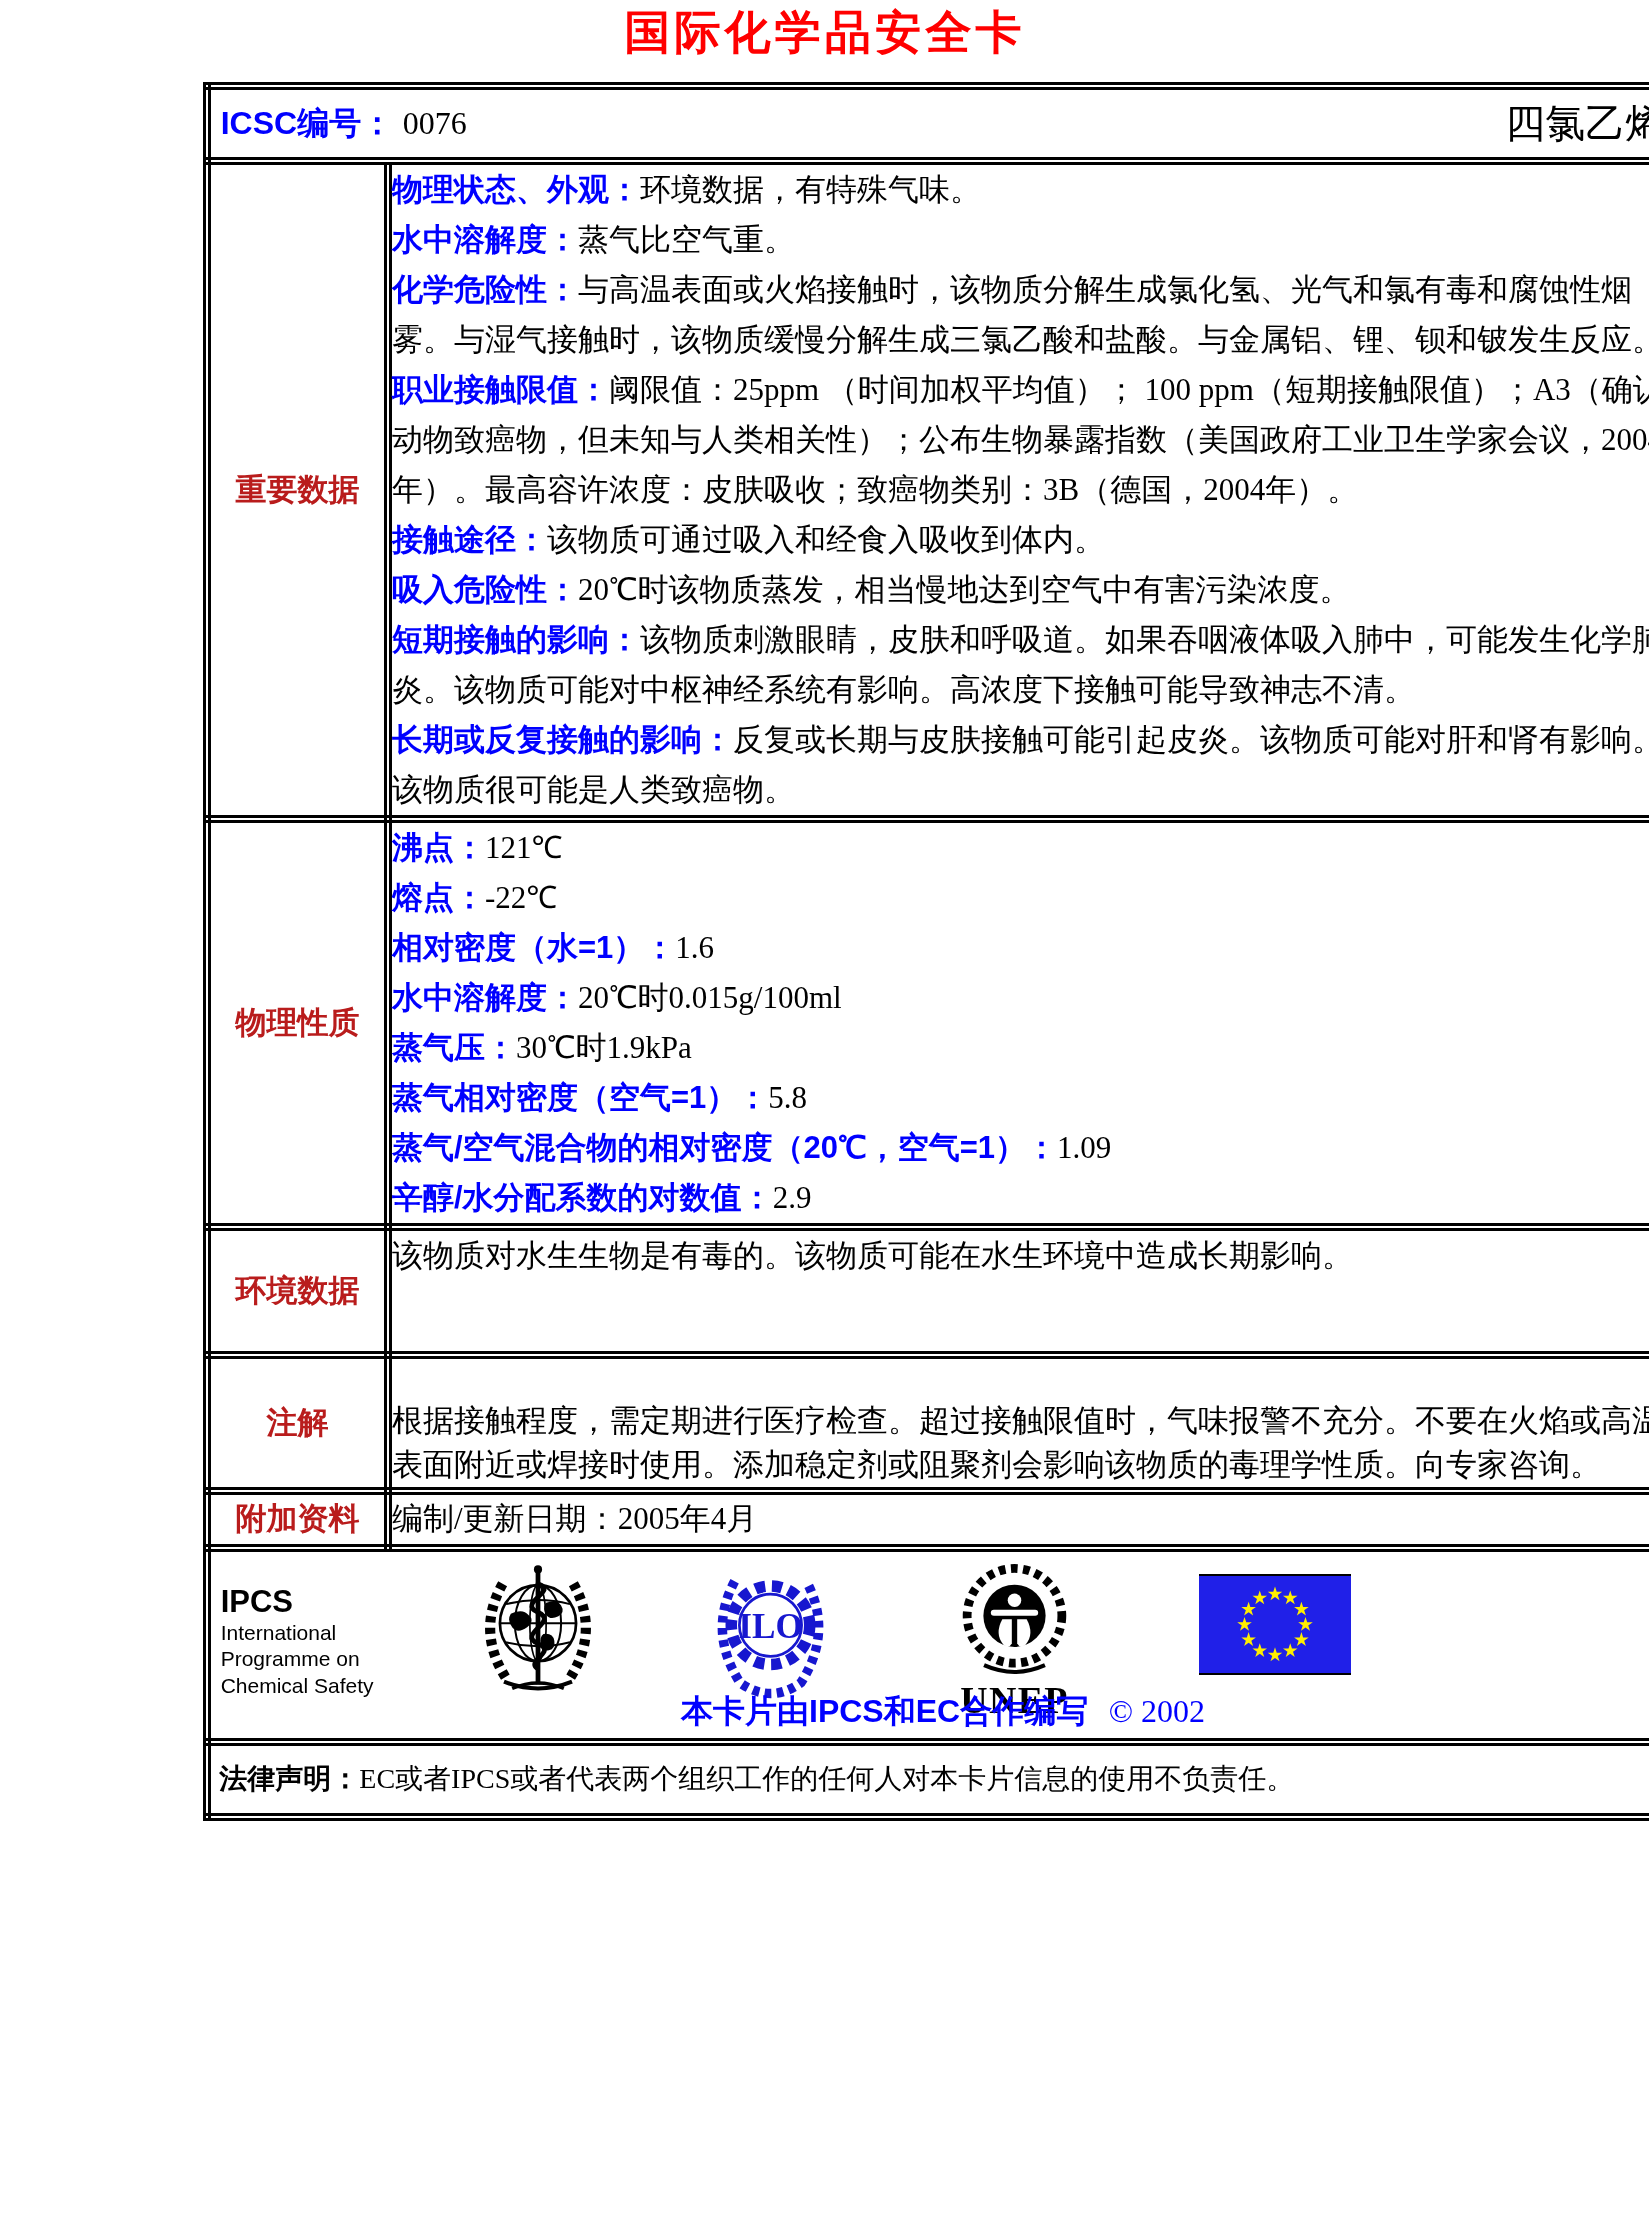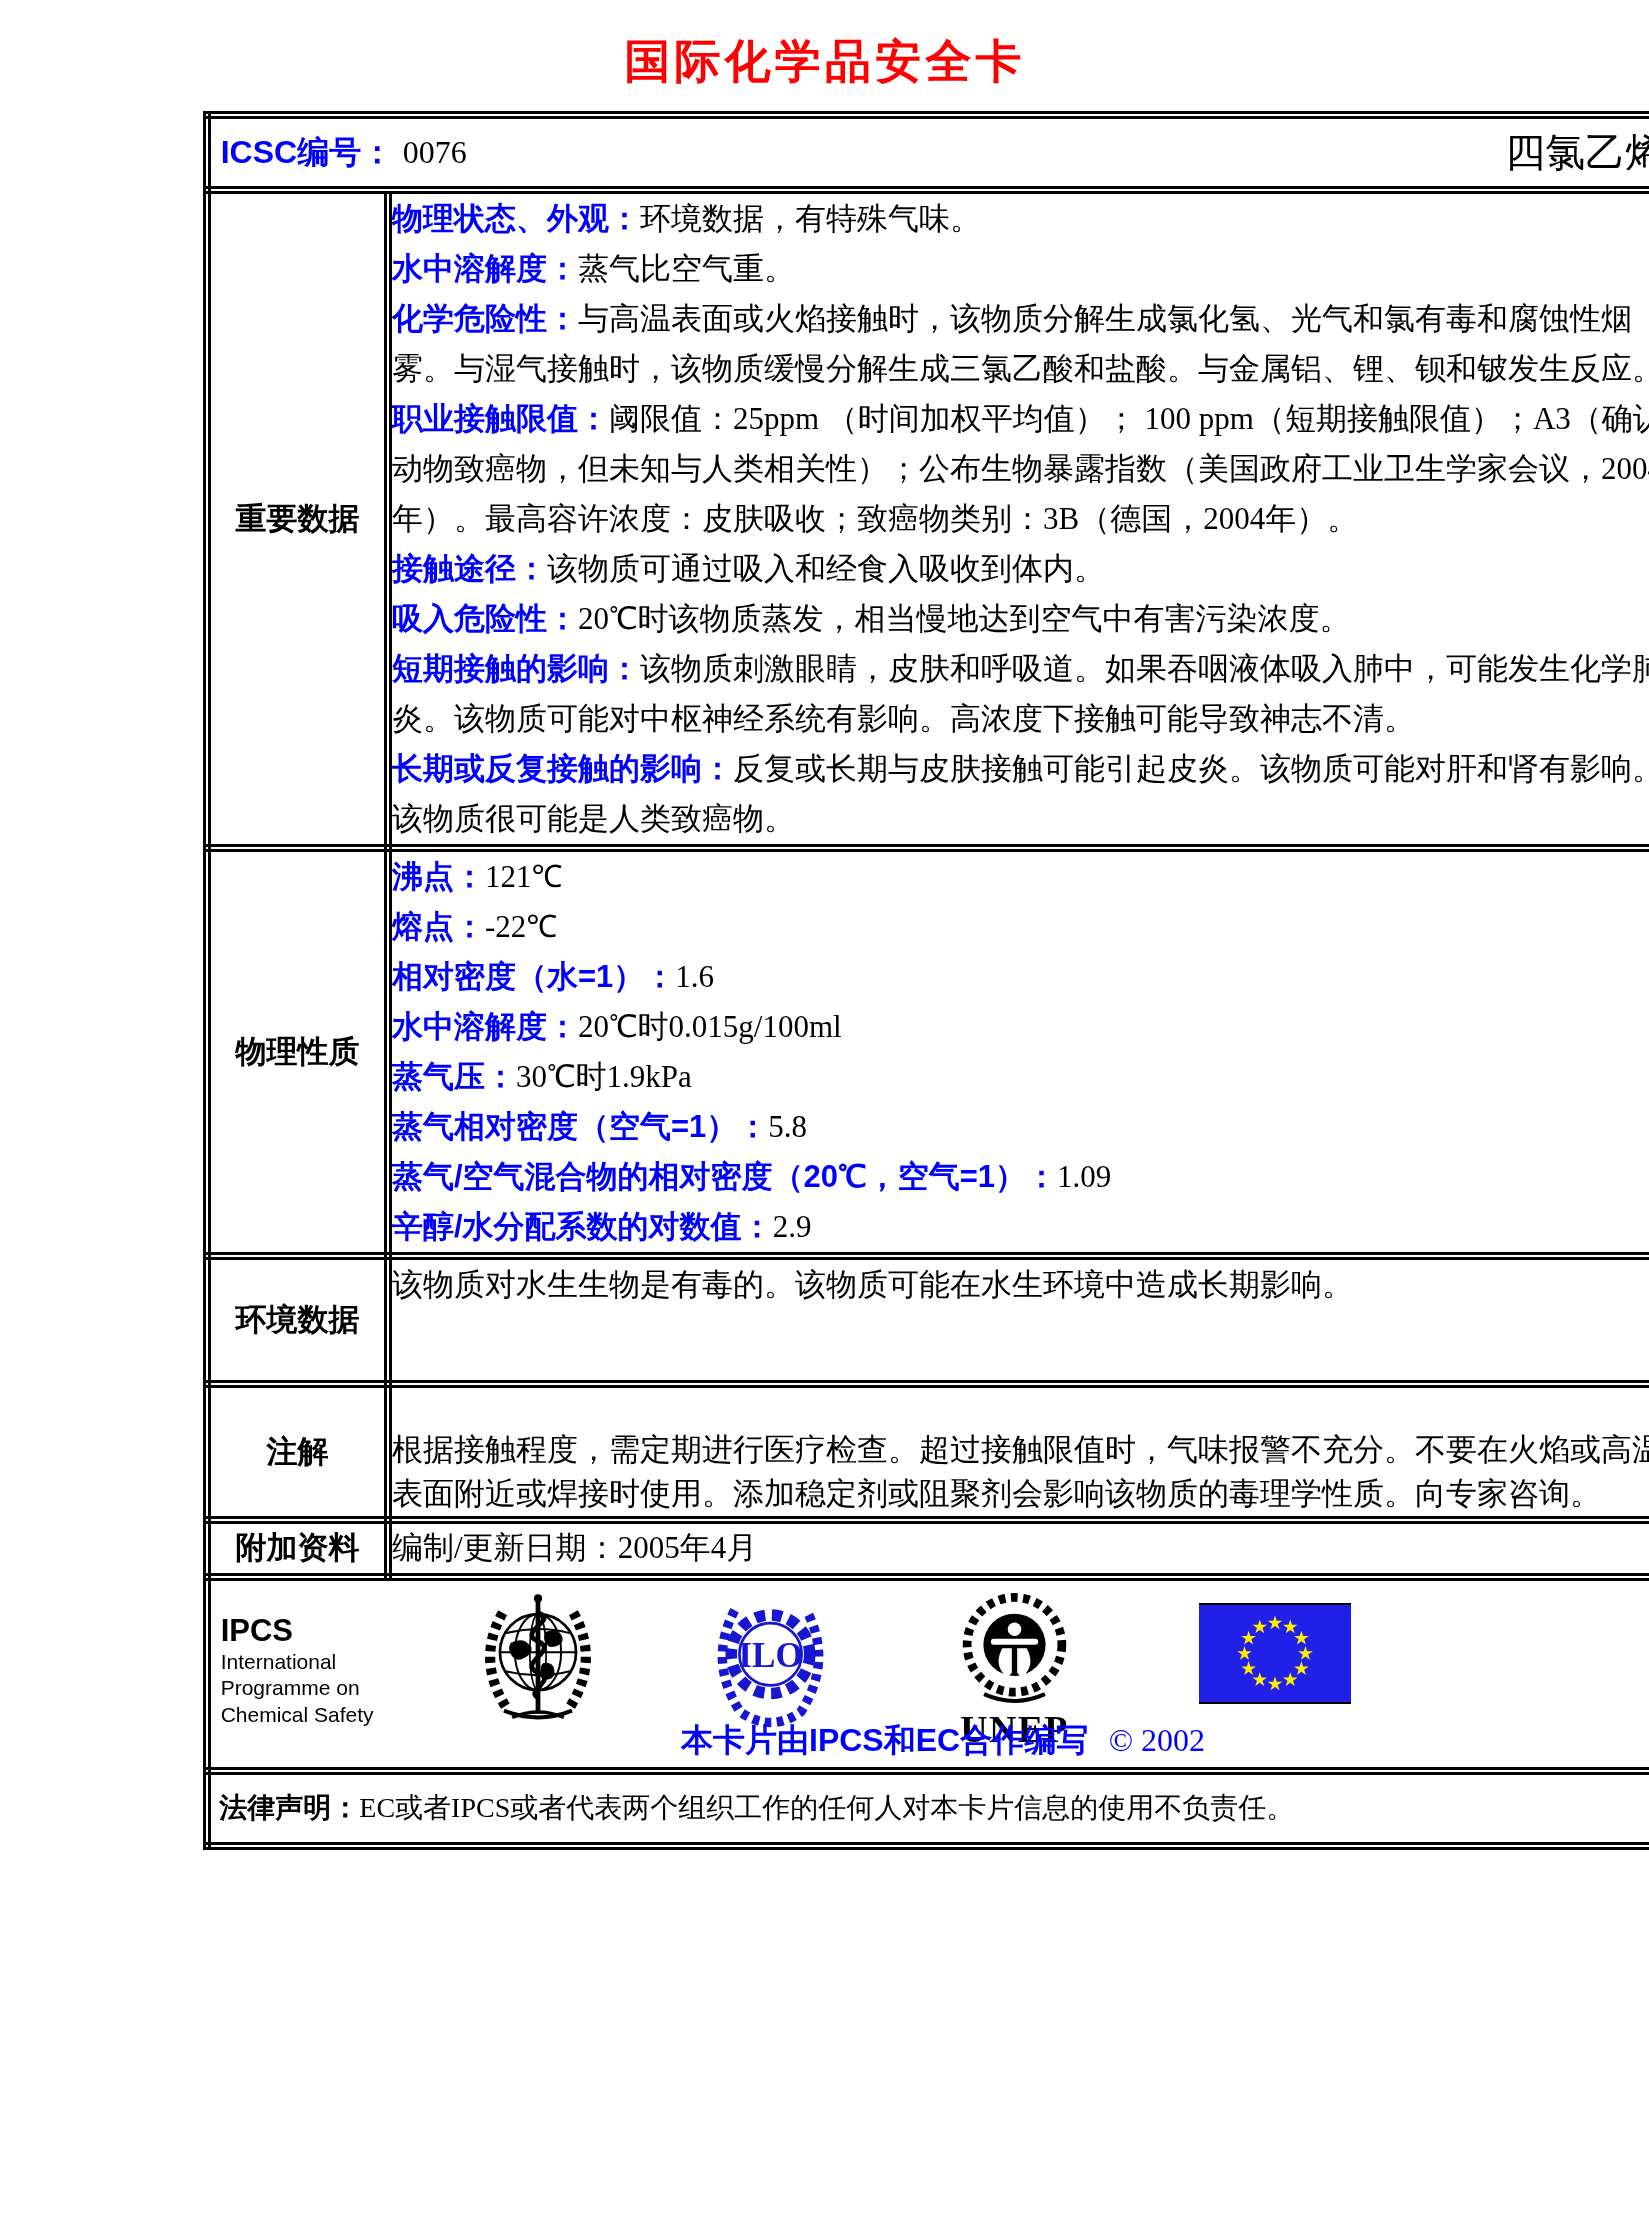--- a/index.html
+++ b/index.html
@@ -4,21 +4,21 @@
 <style>
   html,body{margin:0;padding:0;background:#ffffff;}
   body{
     width:1650px;height:2216px;position:relative;
     font-family:"Liberation Serif", serif;
     color:#000;
     -webkit-font-smoothing:antialiased;
   }
   .page-title{
     width:100%;text-align:center;
-    padding-top:31px;
+    padding-top:2px;
     font-family:"Liberation Sans", sans-serif;
     font-weight:bold;font-size:46px;letter-spacing:4.2px;
     color:#FF0000;
   }
   table.card{
     border-collapse:collapse;
     margin:18px 0 0 203px;
     width:1480px;
     table-layout:fixed;
   }
@@ -31,21 +31,21 @@
   
   .hdr-cell{height:67px;}
   .hdr-flex{display:flex;align-items:center;justify-content:space-between;padding:0 9.7px;}
   .hdr-label{color:#0000FF;font-family:"Liberation Sans",sans-serif;font-weight:bold;font-size:32px;}
   .hdr-num{font-size:32px;margin-left:9.7px;}
   .hdr-left{display:flex;align-items:center;}
   .hdr-name{font-size:40px;}
   
   .rowlabel{
     text-align:center;vertical-align:middle;
-    color:#000000;font-family:"Liberation Sans",sans-serif;
+    color:#b91c1c;font-family:"Liberation Sans",sans-serif;
     font-weight:bold;font-size:31px;
   }
   
   .content{vertical-align:top;padding:4.2px 8.3px;}
   .para{font-size:31px;line-height:50px;text-align:left;}
   .para .lbl{color:#0000FF;font-family:"Liberation Sans",sans-serif;font-weight:bold;}
   .env-cell{height:120px;}
   .notes-para{font-size:31px;line-height:44px;padding-top:2.8px;margin-top:37px;}
   .addl-cell{height:49px;vertical-align:middle;}
   .addl-line{font-size:31px;}

